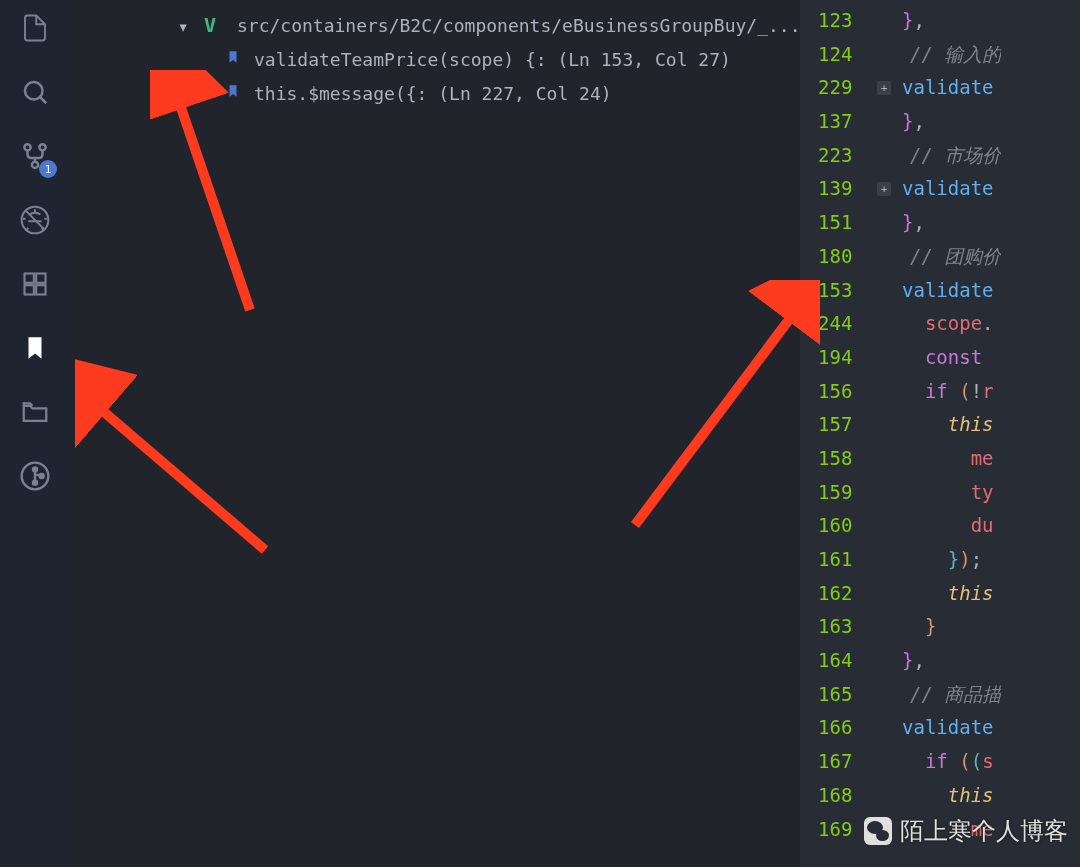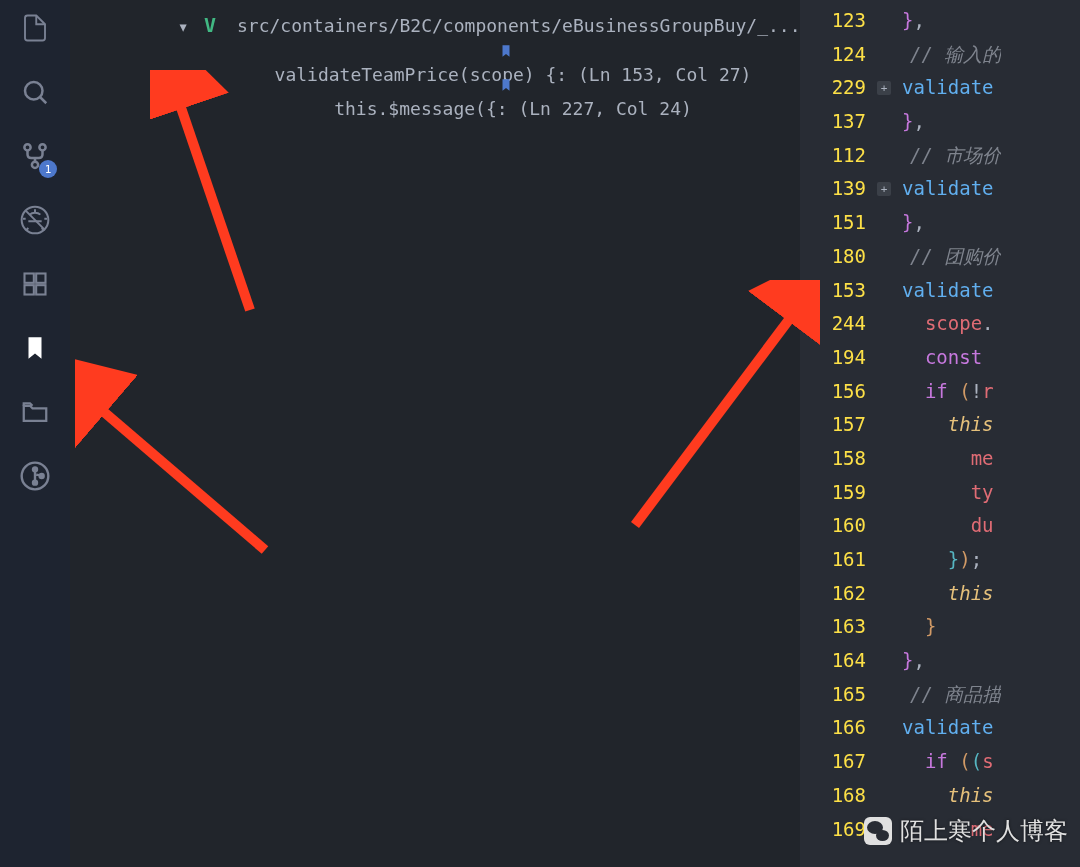--- a/index.html
+++ b/index.html
@@ -62,21 +62,20 @@
       color: #abb2bf;
       white-space: nowrap;
     }
     .panel-row.file {
       padding-left: 110px;
       justify-content: space-between;
       padding-right: 10px;
     }
     .panel-row.bookmark {
       padding-left: 156px;
-      flex-direction: column;
     }
     .chevron {
       color: #abb2bf;
       margin-right: 6px;
       font-size: 12px;
       transform: rotate(90deg);
       display: inline-block;
     }
     .vue-icon {
       color: #41b883;
@@ -104,22 +103,21 @@
     }
     .gutter-marks .mark {
       height: 33.7px;
       display: flex;
       align-items: center;
       justify-content: center;
     }
     .line-numbers {
       width: 56px;
       background: #282c34;
-      color: #fde047;
-      text-align: right;
+      color: #84cc16;
       padding-right: 8px;
     }
     .line-numbers div {
       height: 33.7px;
       line-height: 33.7px;
     }
     .fold-col {
       width: 20px;
     }
     .fold-col div {
@@ -316,21 +314,21 @@
       <div class="mark"></div>
       <div class="mark"></div>
       <div class="mark"></div>
       <div class="mark"></div>
     </div>
   <div class="line-numbers" id="line-numbers">
       <div>123</div>
       <div>124</div>
       <div>229</div>
       <div>137</div>
-      <div>112</div>
+      <div>223</div>
       <div>139</div>
       <div>151</div>
       <div>180</div>
       <div>153</div>
       <div>244</div>
       <div>194</div>
       <div>156</div>
       <div>157</div>
       <div>158</div>
       <div>159</div>

